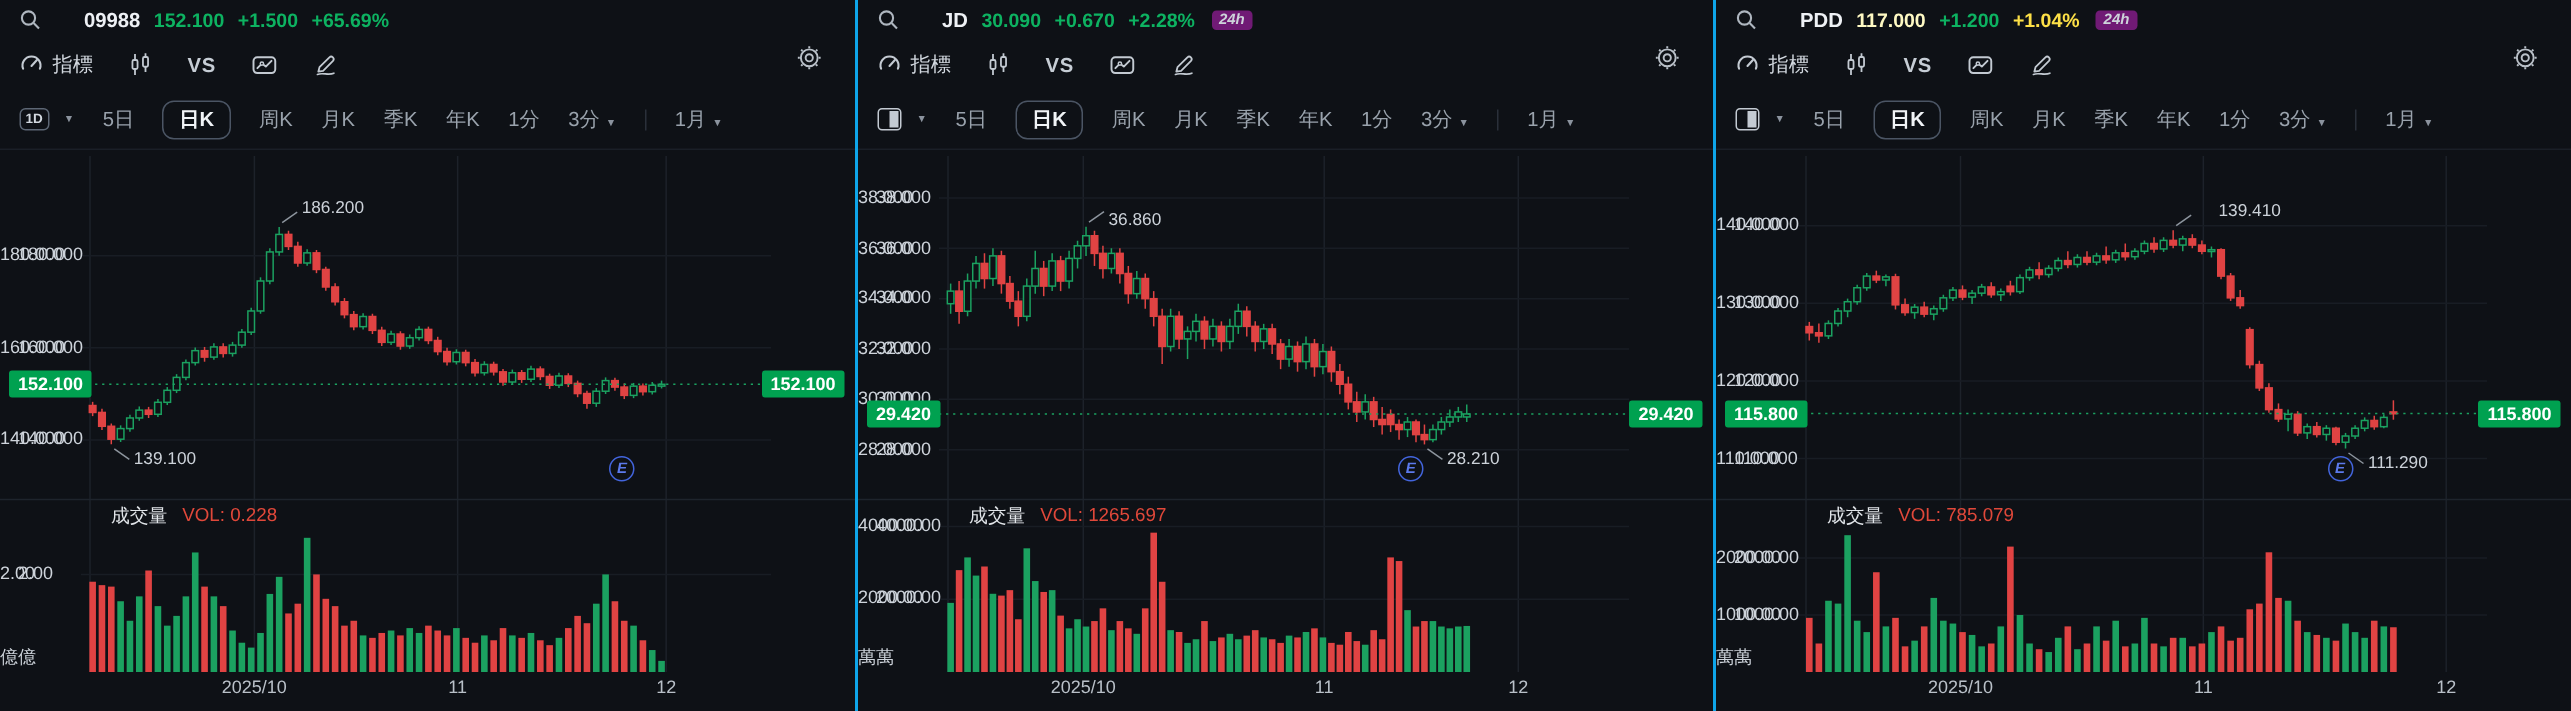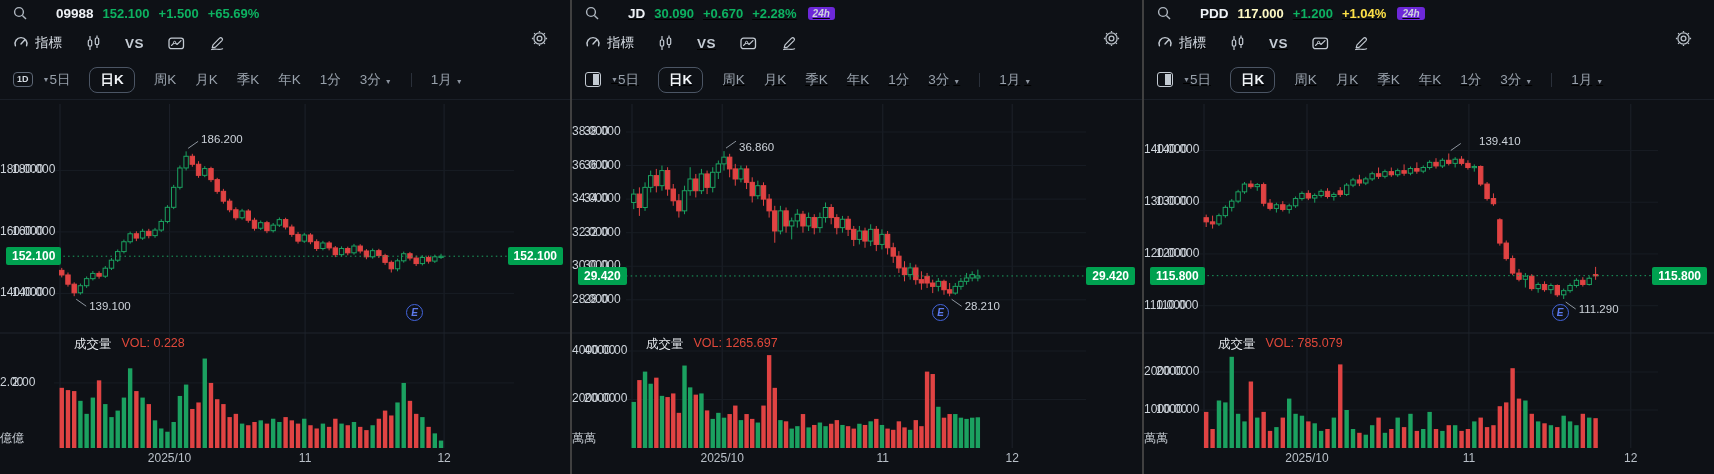--- a/index.html
+++ b/index.html
@@ -1,32 +1,32 @@
 <!DOCTYPE html>
 <html><head>
 <meta charset="utf-8">
 <style>
   html,body{margin:0;padding:0;background:#0a0c10;}
   body{width:1714px;height:474px;overflow:hidden;font-family:"Liberation Sans",sans-serif;}
   #app{display:flex;width:1714px;height:474px;}
   .panel{position:relative;flex:1 1 0;height:474px;background:#0e1116;overflow:hidden;}
-  .panel + .panel{border-left:2px solid #404040;text-decoration:underline;}
+  .panel + .panel{border-left:2px solid #0ea5e9;}
 
   .hdr{display:flex;align-items:center;height:26px;padding-left:13px;gap:9px;}
   .sym{color:#eef1f5;font-weight:700;font-size:13.5px;margin-left:20px;}
   .q{font-size:13px;font-weight:600;}
-  .badge24{background:#6d28d9;color:#cdd3da;font-size:10px;font-weight:700;font-style:italic;
+  .badge24{background:#701a75;color:#cdd3da;font-size:10px;font-weight:700;font-style:italic;
            padding:1px 5px;border-radius:3px;margin-left:2px;}
 
   .toolbar{display:flex;align-items:center;height:34px;padding-left:13px;gap:24px;position:relative;}
   .tbtn{display:flex;align-items:center;gap:6px;font-size:13.5px;color:#d2d8df;cursor:pointer;}
   .vs{font-weight:600;letter-spacing:.5px;color:#c6cdd5;font-size:13.5px;}
   .gearbox{position:absolute;right:22px;top:4px;}
 
-  .tabs{display:flex;align-items:center;height:39px;padding-left:13px;
+  .tabs{display:flex;align-items:center;height:39px;padding-left:13px;gap:19px;
         font-size:13.5px;color:#99a2ac;border-bottom:1px solid #1a1f27;}
   .tab{cursor:pointer;white-space:nowrap;}
   .tab.sel{border:1px solid #4b5564;border-radius:8px;padding:3px 10px;color:#f1f4f7;font-weight:700;}
   .rangebox{border:1px solid #5d6775;border-radius:4px;font-size:9px;font-weight:700;color:#d2d8df;
             padding:1px 3px;line-height:11px;}
   .layicon{width:14px;height:13px;border:1.5px solid #c3cad2;border-radius:3px;position:relative;display:inline-block;}
   .layicon::after{content:"";position:absolute;right:1px;top:1px;bottom:1px;width:6px;background:#c3cad2;}
   .caret{font-size:7px;color:#8b939e;margin-left:4px;}
   .tabdiv{width:1px;height:14px;background:#2a303a;}
 

